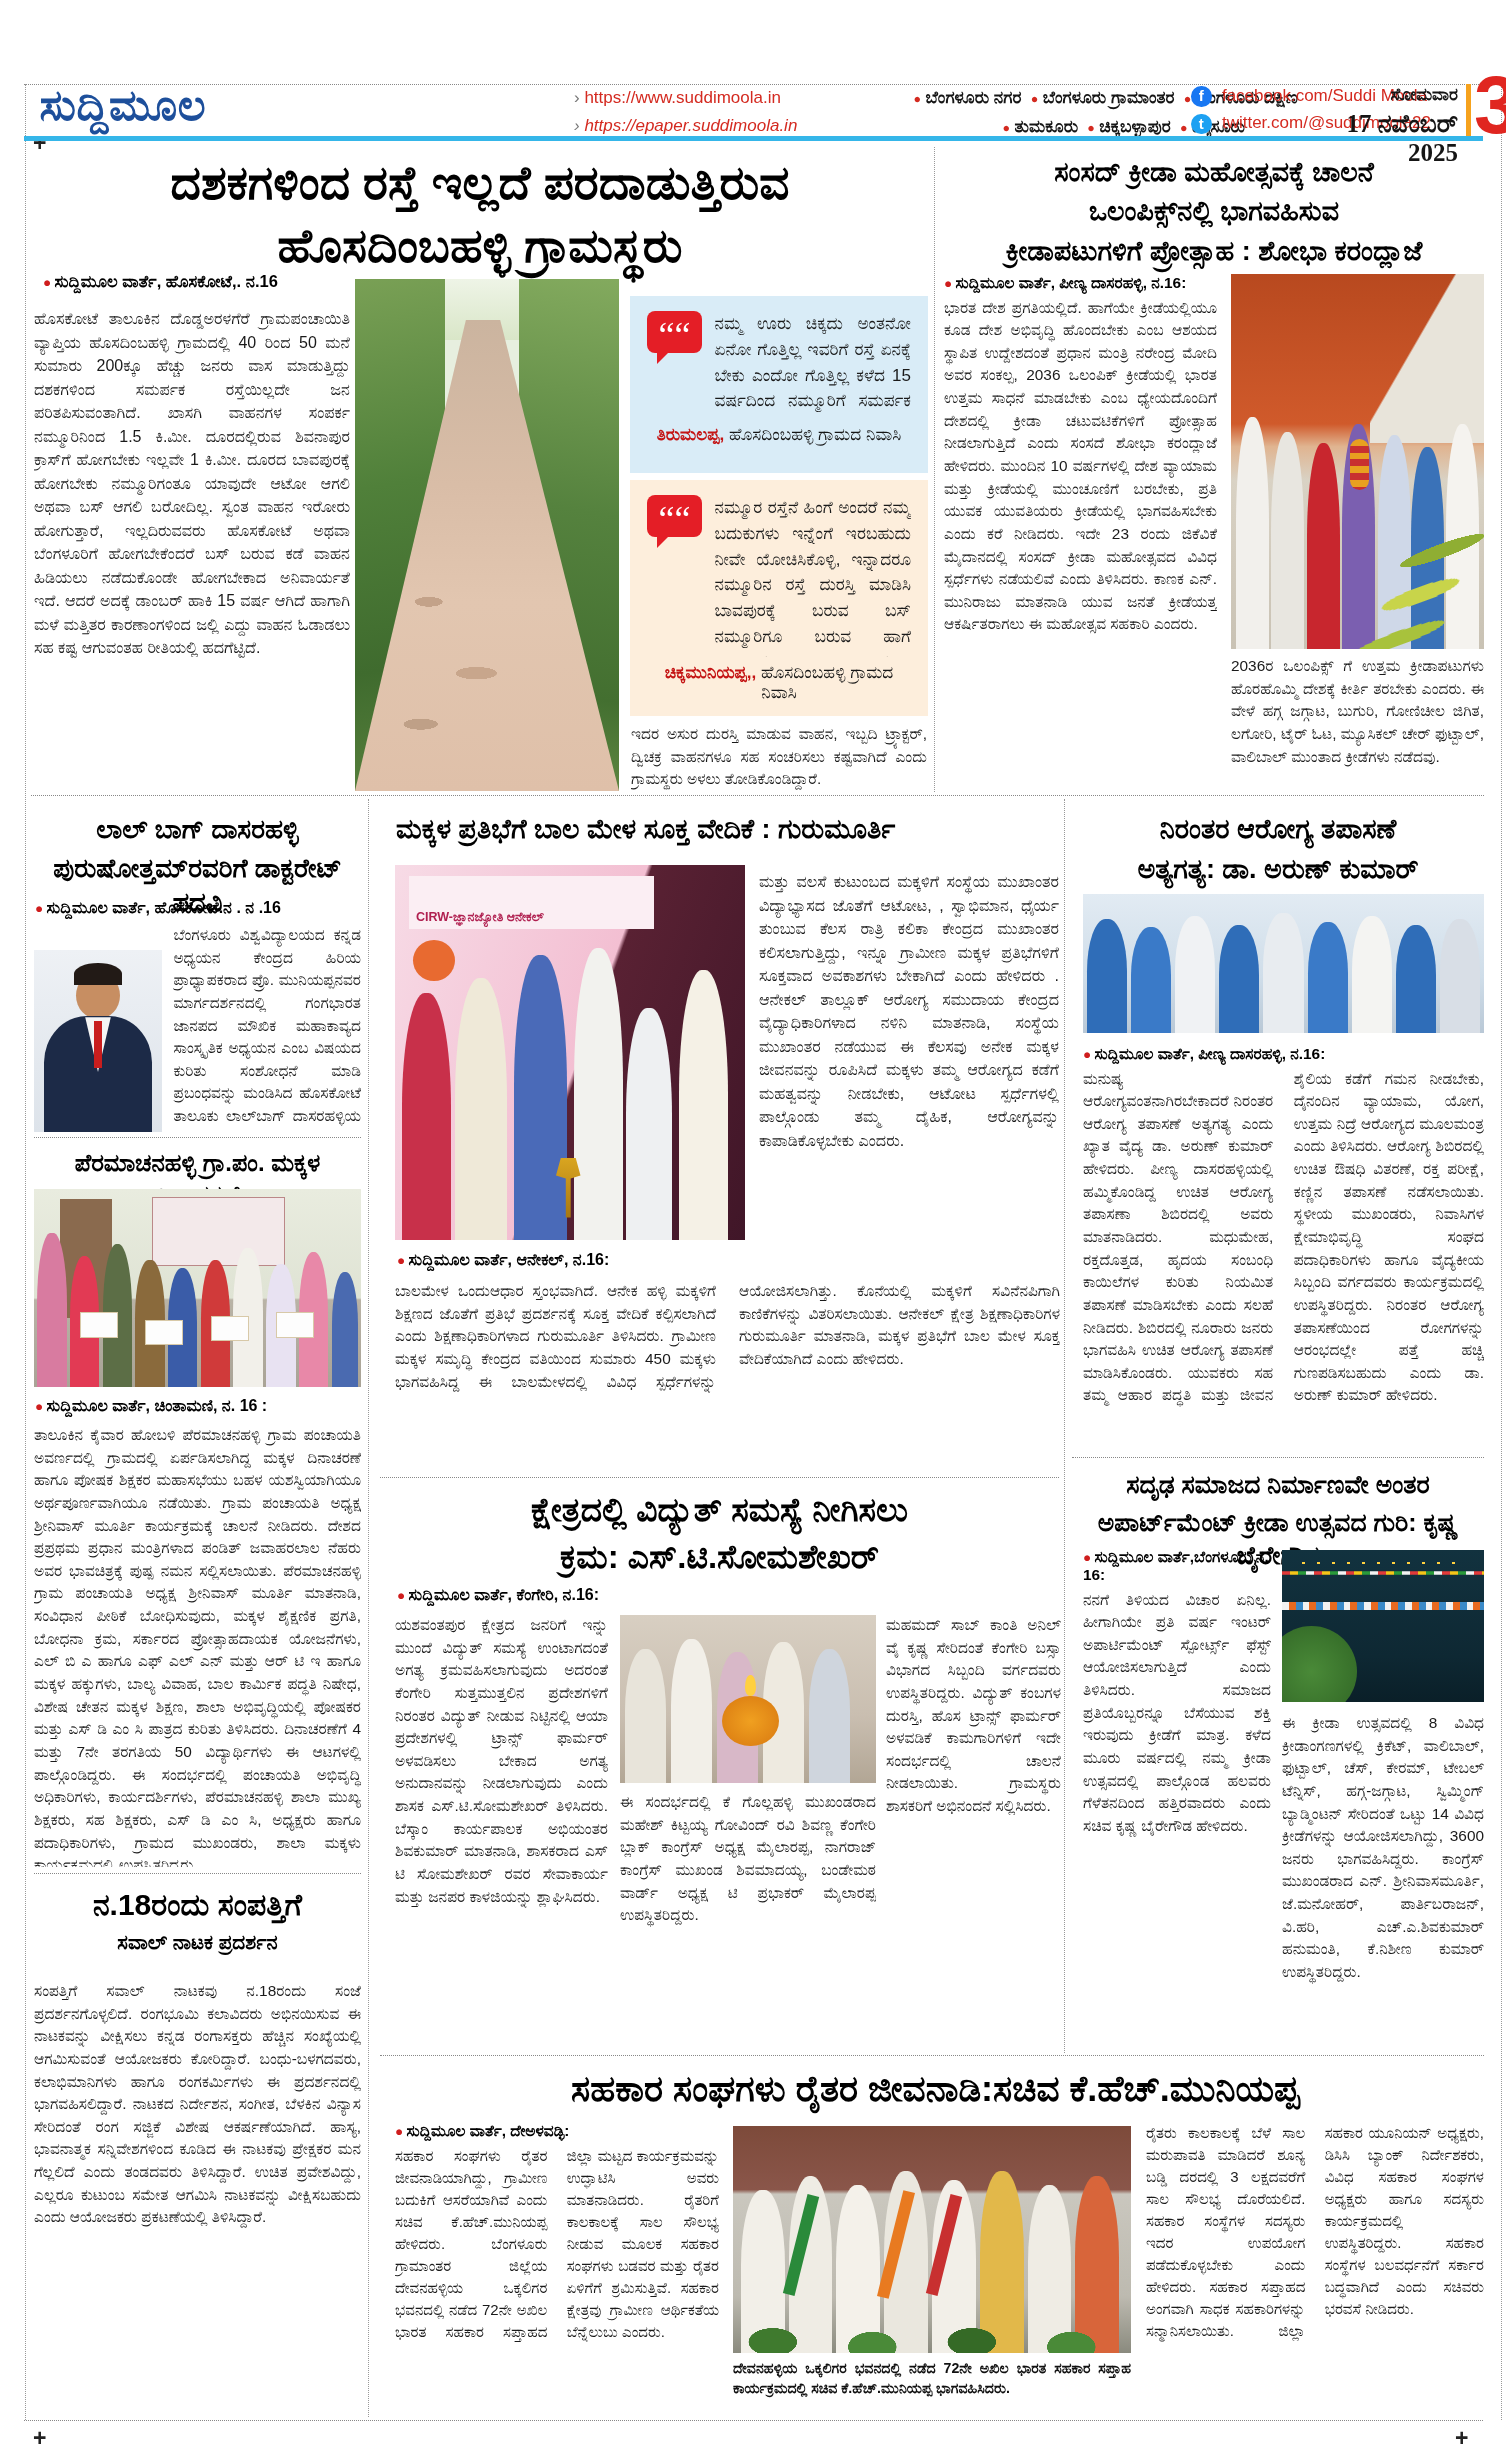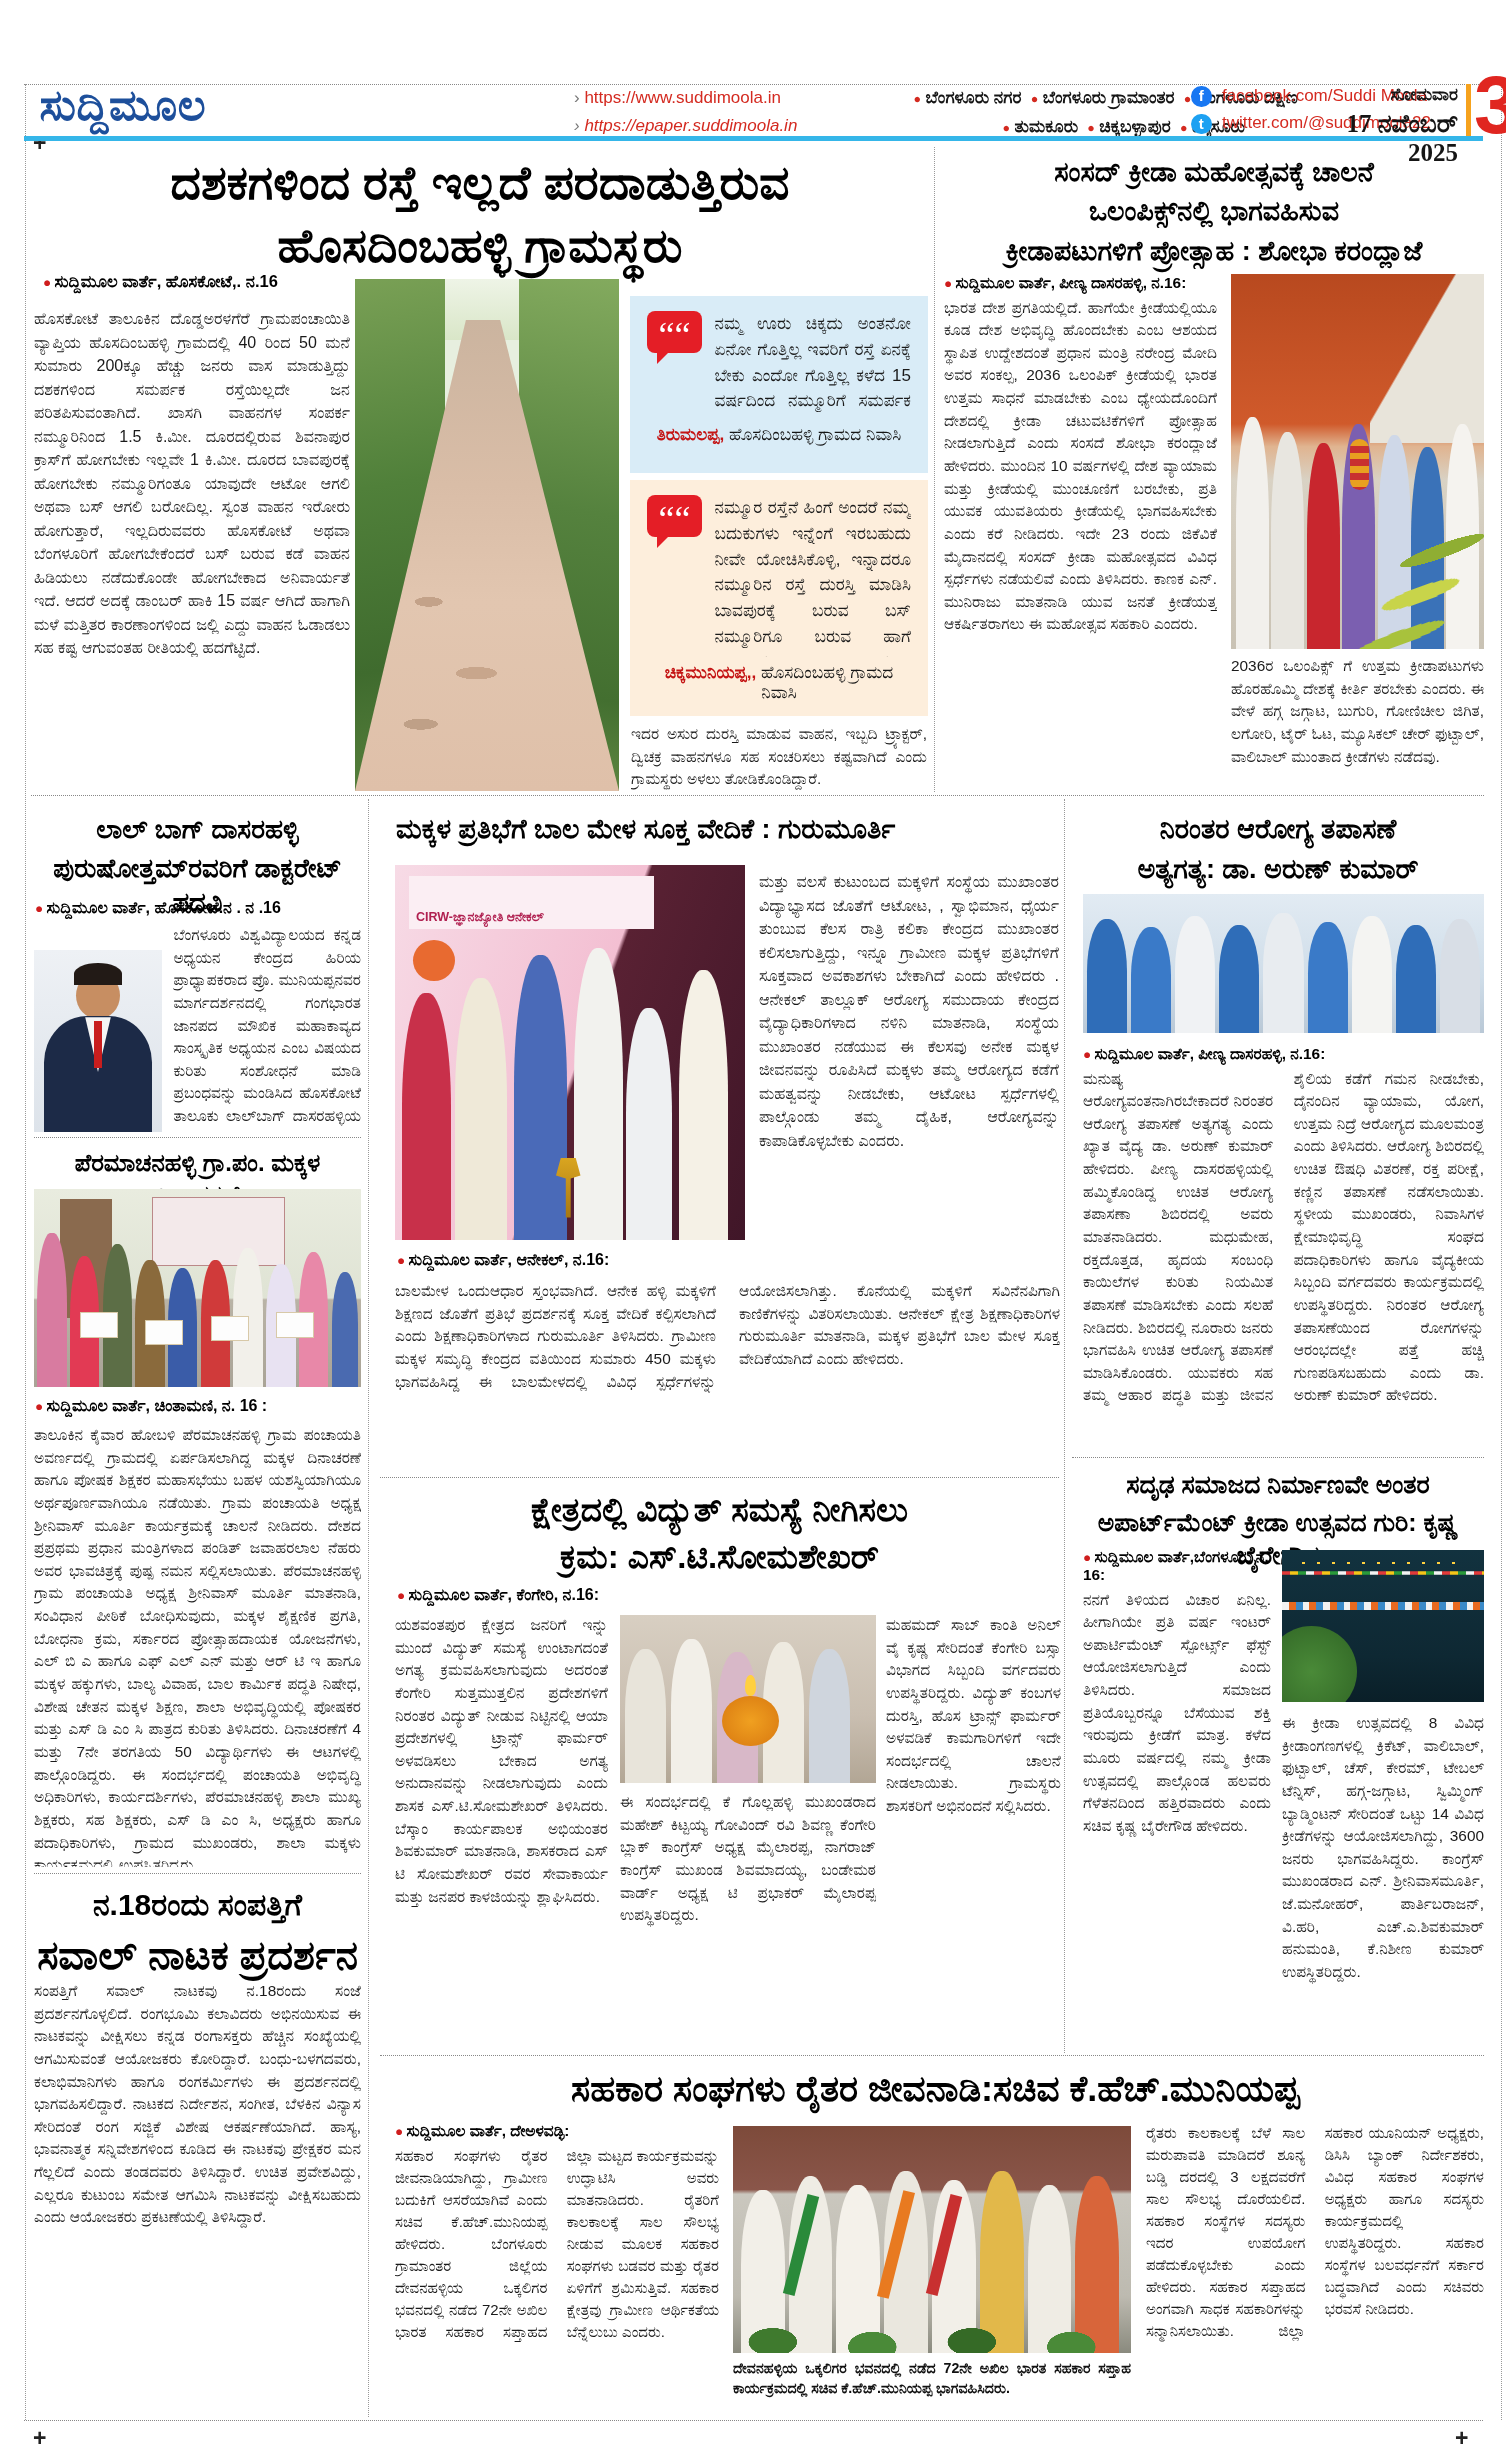--- a/index.html
+++ b/index.html
@@ -191,21 +191,21 @@
     <div class="cert" style="left:54%;top:64%;width:11%;height:12%;"></div>
     <div class="cert" style="left:74%;top:62%;width:11%;height:12%;"></div>
   </div>
   <div class="abs byline" style="left:35px;top:1397px;font-size:16px;">
     <span class="reddot">●</span><span>ಸುದ್ದಿಮೂಲ ವಾರ್ತೆ, ಚಿಂತಾಮಣಿ, ನ. 16 :</span>
   </div>
   <div class="abs btxt" style="left:34px;top:1424px;width:327px;height:443px;">ತಾಲೂಕಿನ ಕೈವಾರ ಹೋಬಳಿ ಪೆರಮಾಚನಹಳ್ಳಿ ಗ್ರಾಮ ಪಂಚಾಯತಿ ಅವರ್ಣದಲ್ಲಿ ಗ್ರಾಮದಲ್ಲಿ ಏರ್ಪಡಿಸಲಾಗಿದ್ದ ಮಕ್ಕಳ ದಿನಾಚರಣೆ ಹಾಗೂ ಪೋಷಕ ಶಿಕ್ಷಕರ ಮಹಾಸಭೆಯು ಬಹಳ ಯಶಸ್ವಿಯಾಗಿಯೂ ಅರ್ಥಪೂರ್ಣವಾಗಿಯೂ ನಡೆಯಿತು. ಗ್ರಾಮ ಪಂಚಾಯತಿ ಅಧ್ಯಕ್ಷ ಶ್ರೀನಿವಾಸ್ ಮೂರ್ತಿ ಕಾರ್ಯಕ್ರಮಕ್ಕೆ ಚಾಲನೆ ನೀಡಿದರು. ದೇಶದ ಪ್ರಪ್ರಥಮ ಪ್ರಧಾನ ಮಂತ್ರಿಗಳಾದ ಪಂಡಿತ್ ಜವಾಹರಲಾಲ ನೆಹರು ಅವರ ಭಾವಚಿತ್ರಕ್ಕೆ ಪುಷ್ಪ ನಮನ ಸಲ್ಲಿಸಲಾಯಿತು. ಪೆರಮಾಚನಹಳ್ಳಿ ಗ್ರಾಮ ಪಂಚಾಯತಿ ಅಧ್ಯಕ್ಷ ಶ್ರೀನಿವಾಸ್ ಮೂರ್ತಿ ಮಾತನಾಡಿ, ಸಂವಿಧಾನ ಪೀಠಿಕೆ ಬೋಧಿಸುವುದು, ಮಕ್ಕಳ ಶೈಕ್ಷಣಿಕ ಪ್ರಗತಿ, ಬೋಧನಾ ಕ್ರಮ, ಸರ್ಕಾರದ ಪ್ರೋತ್ಸಾಹದಾಯಕ ಯೋಜನೆಗಳು, ಎಲ್ ಬಿ ಎ ಹಾಗೂ ಎಫ್ ಎಲ್ ಎನ್ ಮತ್ತು ಆರ್ ಟಿ ಇ ಹಾಗೂ ಮಕ್ಕಳ ಹಕ್ಕುಗಳು, ಬಾಲ್ಯ ವಿವಾಹ, ಬಾಲ ಕಾರ್ಮಿಕ ಪದ್ಧತಿ ನಿಷೇಧ, ವಿಶೇಷ ಚೇತನ ಮಕ್ಕಳ ಶಿಕ್ಷಣ, ಶಾಲಾ ಅಭಿವೃದ್ಧಿಯಲ್ಲಿ ಪೋಷಕರ ಮತ್ತು ಎಸ್ ಡಿ ಎಂ ಸಿ ಪಾತ್ರದ ಕುರಿತು ತಿಳಿಸಿದರು. ದಿನಾಚರಣೆಗೆ 4 ಮತ್ತು 7ನೇ ತರಗತಿಯ 50 ವಿದ್ಯಾರ್ಥಿಗಳು ಈ ಆಟಗಳಲ್ಲಿ ಪಾಲ್ಗೊಂಡಿದ್ದರು. ಈ ಸಂದರ್ಭದಲ್ಲಿ ಪಂಚಾಯತಿ ಅಭಿವೃದ್ಧಿ ಅಧಿಕಾರಿಗಳು, ಕಾರ್ಯದರ್ಶಿಗಳು, ಪೆರಮಾಚನಹಳ್ಳಿ ಶಾಲಾ ಮುಖ್ಯ ಶಿಕ್ಷಕರು, ಸಹ ಶಿಕ್ಷಕರು, ಎಸ್ ಡಿ ಎಂ ಸಿ, ಅಧ್ಯಕ್ಷರು ಹಾಗೂ ಪದಾಧಿಕಾರಿಗಳು, ಗ್ರಾಮದ ಮುಖಂಡರು, ಶಾಲಾ ಮಕ್ಕಳು ಕಾರ್ಯಕ್ರಮದಲ್ಲಿ ಉಪಸ್ಥಿತರಿದ್ದರು.</div>
 
   <div class="abs dotline" style="left:34px;top:1873px;width:327px;"></div>
   <div class="abs hl" style="left:34px;top:1885px;width:327px;font-size:30px;">ನ.18ರಂದು ಸಂಪತ್ತಿಗೆ</div>
-  <div class="abs hl" style="left:34px;top:1929px;width:327px;font-size:40px;">ಸವಾಲ್ ನಾಟಕ ಪ್ರದರ್ಶನ</div>
+  <div class="abs hl" style="left:34px;top:1929px;width:327px;font-size:20px;">ಸವಾಲ್ ನಾಟಕ ಪ್ರದರ್ಶನ</div>
   <div class="abs btxt" style="left:34px;top:1980px;width:327px;height:432px;">ಸಂಪತ್ತಿಗೆ ಸವಾಲ್ ನಾಟಕವು ನ.18ರಂದು ಸಂಜೆ ಪ್ರದರ್ಶನಗೊಳ್ಳಲಿದೆ. ರಂಗಭೂಮಿ ಕಲಾವಿದರು ಅಭಿನಯಿಸುವ ಈ ನಾಟಕವನ್ನು ವೀಕ್ಷಿಸಲು ಕನ್ನಡ ರಂಗಾಸಕ್ತರು ಹೆಚ್ಚಿನ ಸಂಖ್ಯೆಯಲ್ಲಿ ಆಗಮಿಸುವಂತೆ ಆಯೋಜಕರು ಕೋರಿದ್ದಾರೆ. ಬಂಧು-ಬಳಗದವರು, ಕಲಾಭಿಮಾನಿಗಳು ಹಾಗೂ ರಂಗಕರ್ಮಿಗಳು ಈ ಪ್ರದರ್ಶನದಲ್ಲಿ ಭಾಗವಹಿಸಲಿದ್ದಾರೆ. ನಾಟಕದ ನಿರ್ದೇಶನ, ಸಂಗೀತ, ಬೆಳಕಿನ ವಿನ್ಯಾಸ ಸೇರಿದಂತೆ ರಂಗ ಸಜ್ಜಿಕೆ ವಿಶೇಷ ಆಕರ್ಷಣೆಯಾಗಿದೆ. ಹಾಸ್ಯ, ಭಾವನಾತ್ಮಕ ಸನ್ನಿವೇಶಗಳಿಂದ ಕೂಡಿದ ಈ ನಾಟಕವು ಪ್ರೇಕ್ಷಕರ ಮನ ಗೆಲ್ಲಲಿದೆ ಎಂದು ತಂಡದವರು ತಿಳಿಸಿದ್ದಾರೆ. ಉಚಿತ ಪ್ರವೇಶವಿದ್ದು, ಎಲ್ಲರೂ ಕುಟುಂಬ ಸಮೇತ ಆಗಮಿಸಿ ನಾಟಕವನ್ನು ವೀಕ್ಷಿಸಬಹುದು ಎಂದು ಆಯೋಜಕರು ಪ್ರಕಟಣೆಯಲ್ಲಿ ತಿಳಿಸಿದ್ದಾರೆ.</div>
 
   <div class="abs hl" style="left:380px;top:812px;width:679px;font-size:27px;text-align:left;padding-left:16px;">ಮಕ್ಕಳ ಪ್ರತಿಭೆಗೆ ಬಾಲ ಮೇಳ ಸೂಕ್ತ ವೇದಿಕೆ : ಗುರುಮೂರ್ತಿ</div>
 
   <div class="photo" style="left:395px;top:865px;width:350px;height:375px;background:linear-gradient(110deg,#f7dbe6 0%,#f3bfd2 52%,#592133 53%,#401628 100%);">
     <div class="abs" style="left:4%;top:3%;width:70%;height:14%;background:#fbeef3;"></div>
     <div class="abs" style="left:6%;top:12%;width:60%;font-size:12.5px;font-weight:bold;color:#b02050;">CIRW-ಜ್ಞಾನಜ್ಯೋತಿ ಆನೇಕಲ್</div>
     <div class="phead" style="left:5%;top:20%;width:12%;height:11%;background:#e86a30;"></div>
     <div class="person" style="left:2%;width:14%;height:66%;background:#c8304a;"></div>
     <div class="person" style="left:17%;width:15%;height:70%;background:#efe9d8;"></div>

